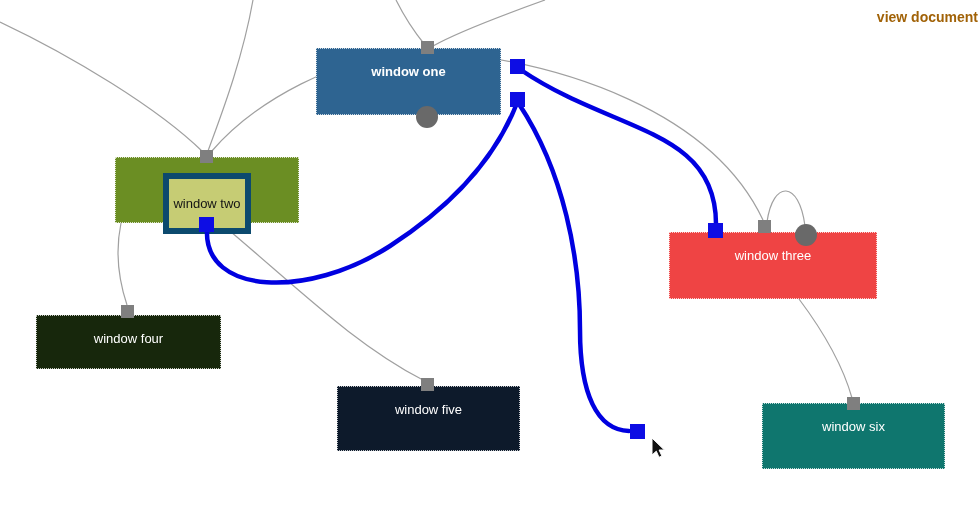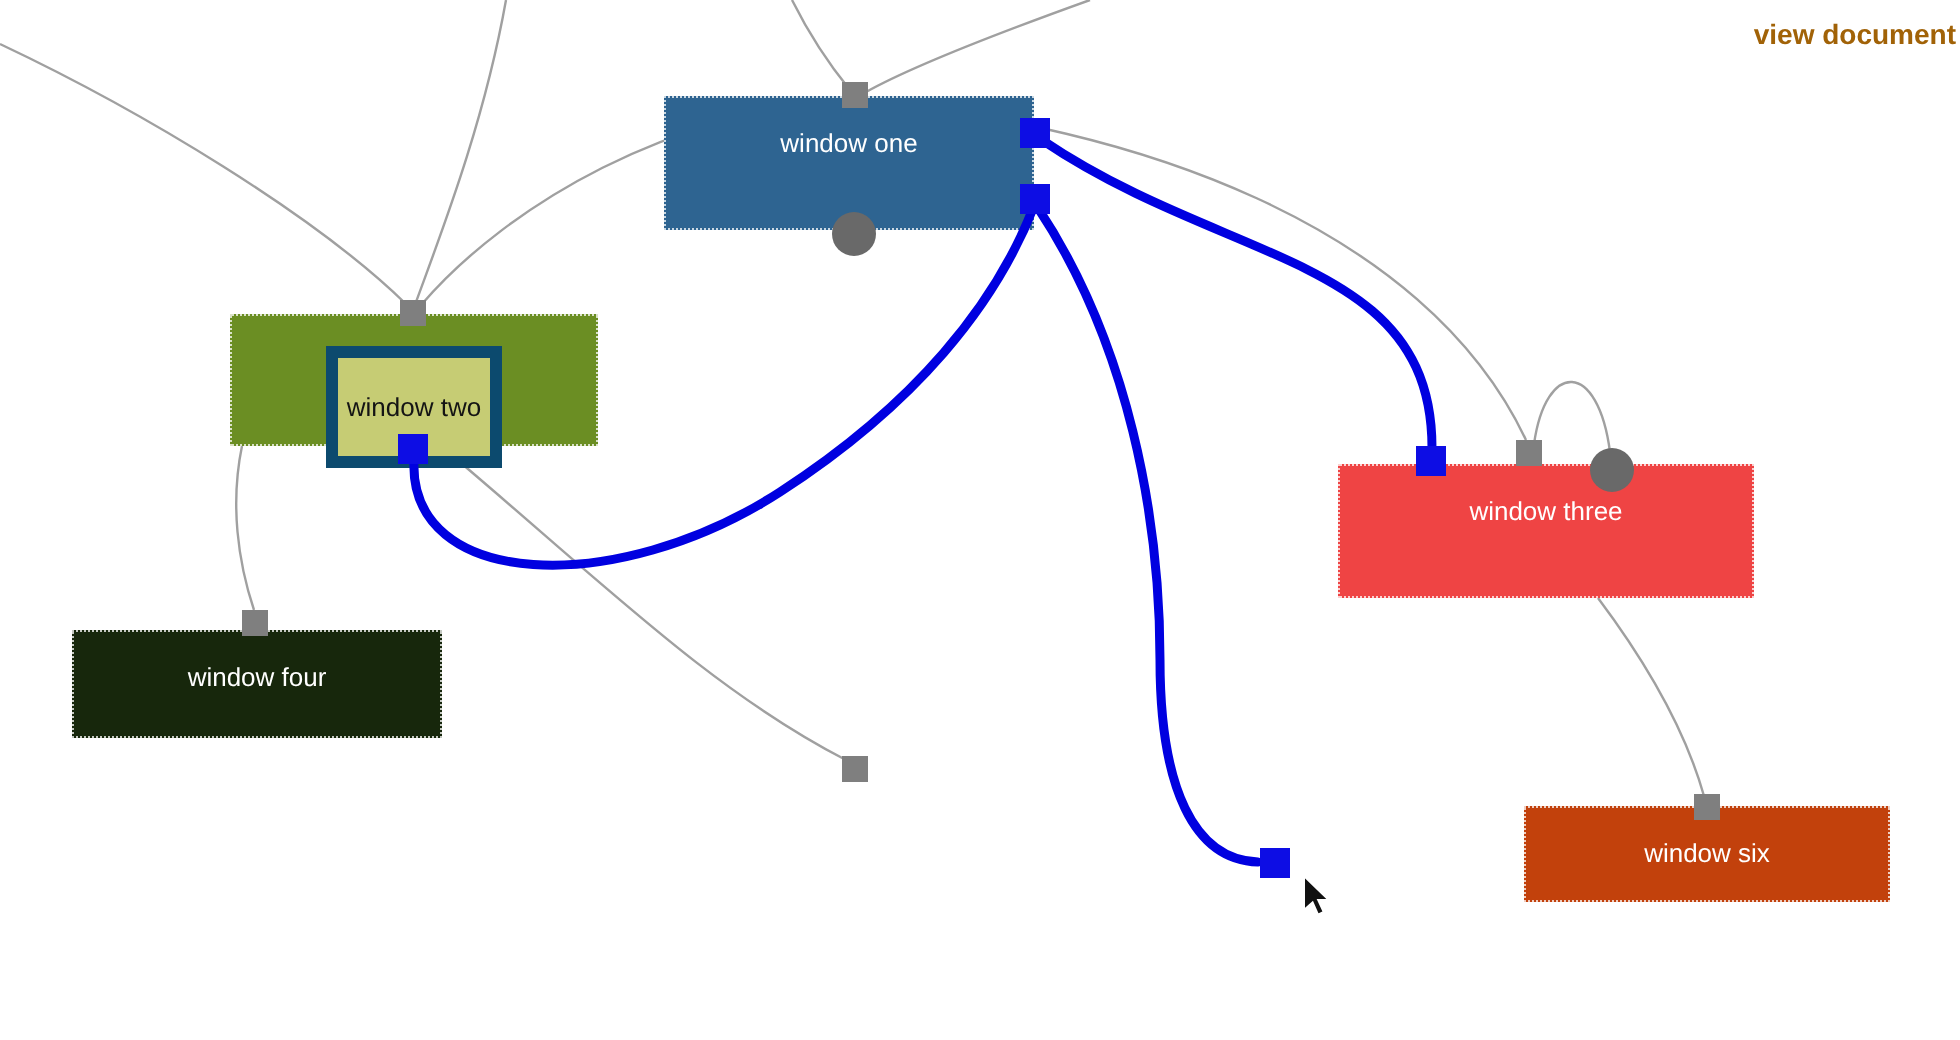--- a/index.html
+++ b/index.html
@@ -43,33 +43,36 @@
     <path d="M 423 51 C 338 54 254 102 211 152"></path>
     <path d="M 396 0 C 405 18 416 34 425 45"></path>
     <path d="M 545 0 C 506 14 458 32 433 46"></path>
     <path d="M 433 51 C 565 62 712 112 763 220"></path>
     <path d="M 767 222 C 773 180 799 180 805 226"></path>
     <path d="M 121 223 C 115 252 119 281 127 305"></path>
     <path d="M 224 226 C 300 290 355 345 423 380"></path>
     <path d="M 799 299 C 823 331 843 366 852 398"></path>
   </svg>
 
-  <div class="win" style="left: 332px; top: 48px; width: 185px; height: 67px; background: rgb(46, 100, 145);">
+  <div class="win" style="left: 316px; top: 48px; width: 185px; height: 67px; background: rgb(46, 100, 145); font-weight: bold;">
     <span class="lbl">window one</span>
   </div>
   <div class="win" style="left: 115px; top: 157px; width: 184px; height: 66px; background: rgb(107, 142, 35);">
     <span class="lbl editing" style="background: rgb(198, 204, 116);">window two</span>
   </div>
   <div class="win" style="left: 669px; top: 232px; width: 208px; height: 67px; background: #ef4444;">
     <span class="lbl">window three</span>
   </div>
   <div class="win" style="left: 36px; top: 315px; width: 185px; height: 54px; background: rgb(23, 39, 12);">
     <span class="lbl">window four</span>
   </div>
-  <div class="win" style="left: 762px; top: 403px; width: 183px; height: 48px; background: #c2410c;">
+  <div class="win" style="left: 337px; top: 386px; width: 183px; height: 65px; background: rgb(13, 26, 43);">
+    <span class="lbl">window five</span>
+  </div>
+  <div class="win" style="left: 762px; top: 403px; width: 183px; height: 66px; background: #0f766e;">
     <span class="lbl">window six</span>
   </div>
 
   <svg class="layer layer-active" viewBox="0 0 980 520" fill="none" stroke="#0000e0" stroke-width="4.5" stroke-linecap="round">
     <path d="M 207 230 C 204 295 308 299 390 246 C 458 202 498 152 517 103"></path>
     <path d="M 521 70 C 614 133 716 128 716 224"></path>
     <path d="M 519 104 C 564 172 580 258 580 330 C 580 394 597 430 629 431"></path>
   </svg>
 
   <div class="sq" style="left:421px; top:41px;"></div>

